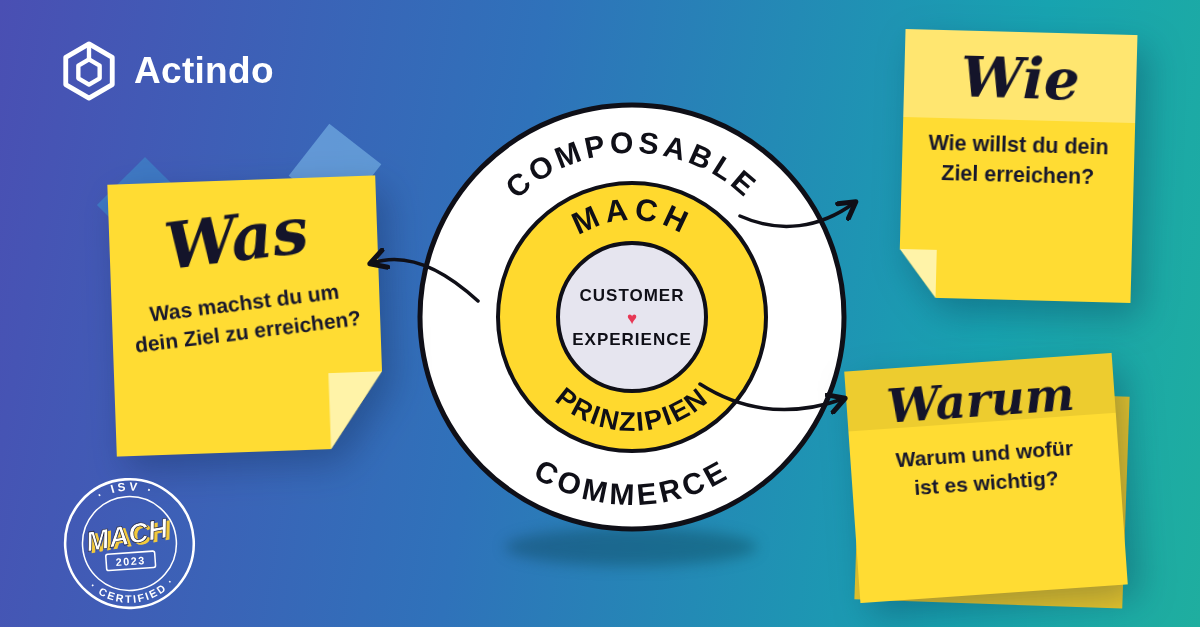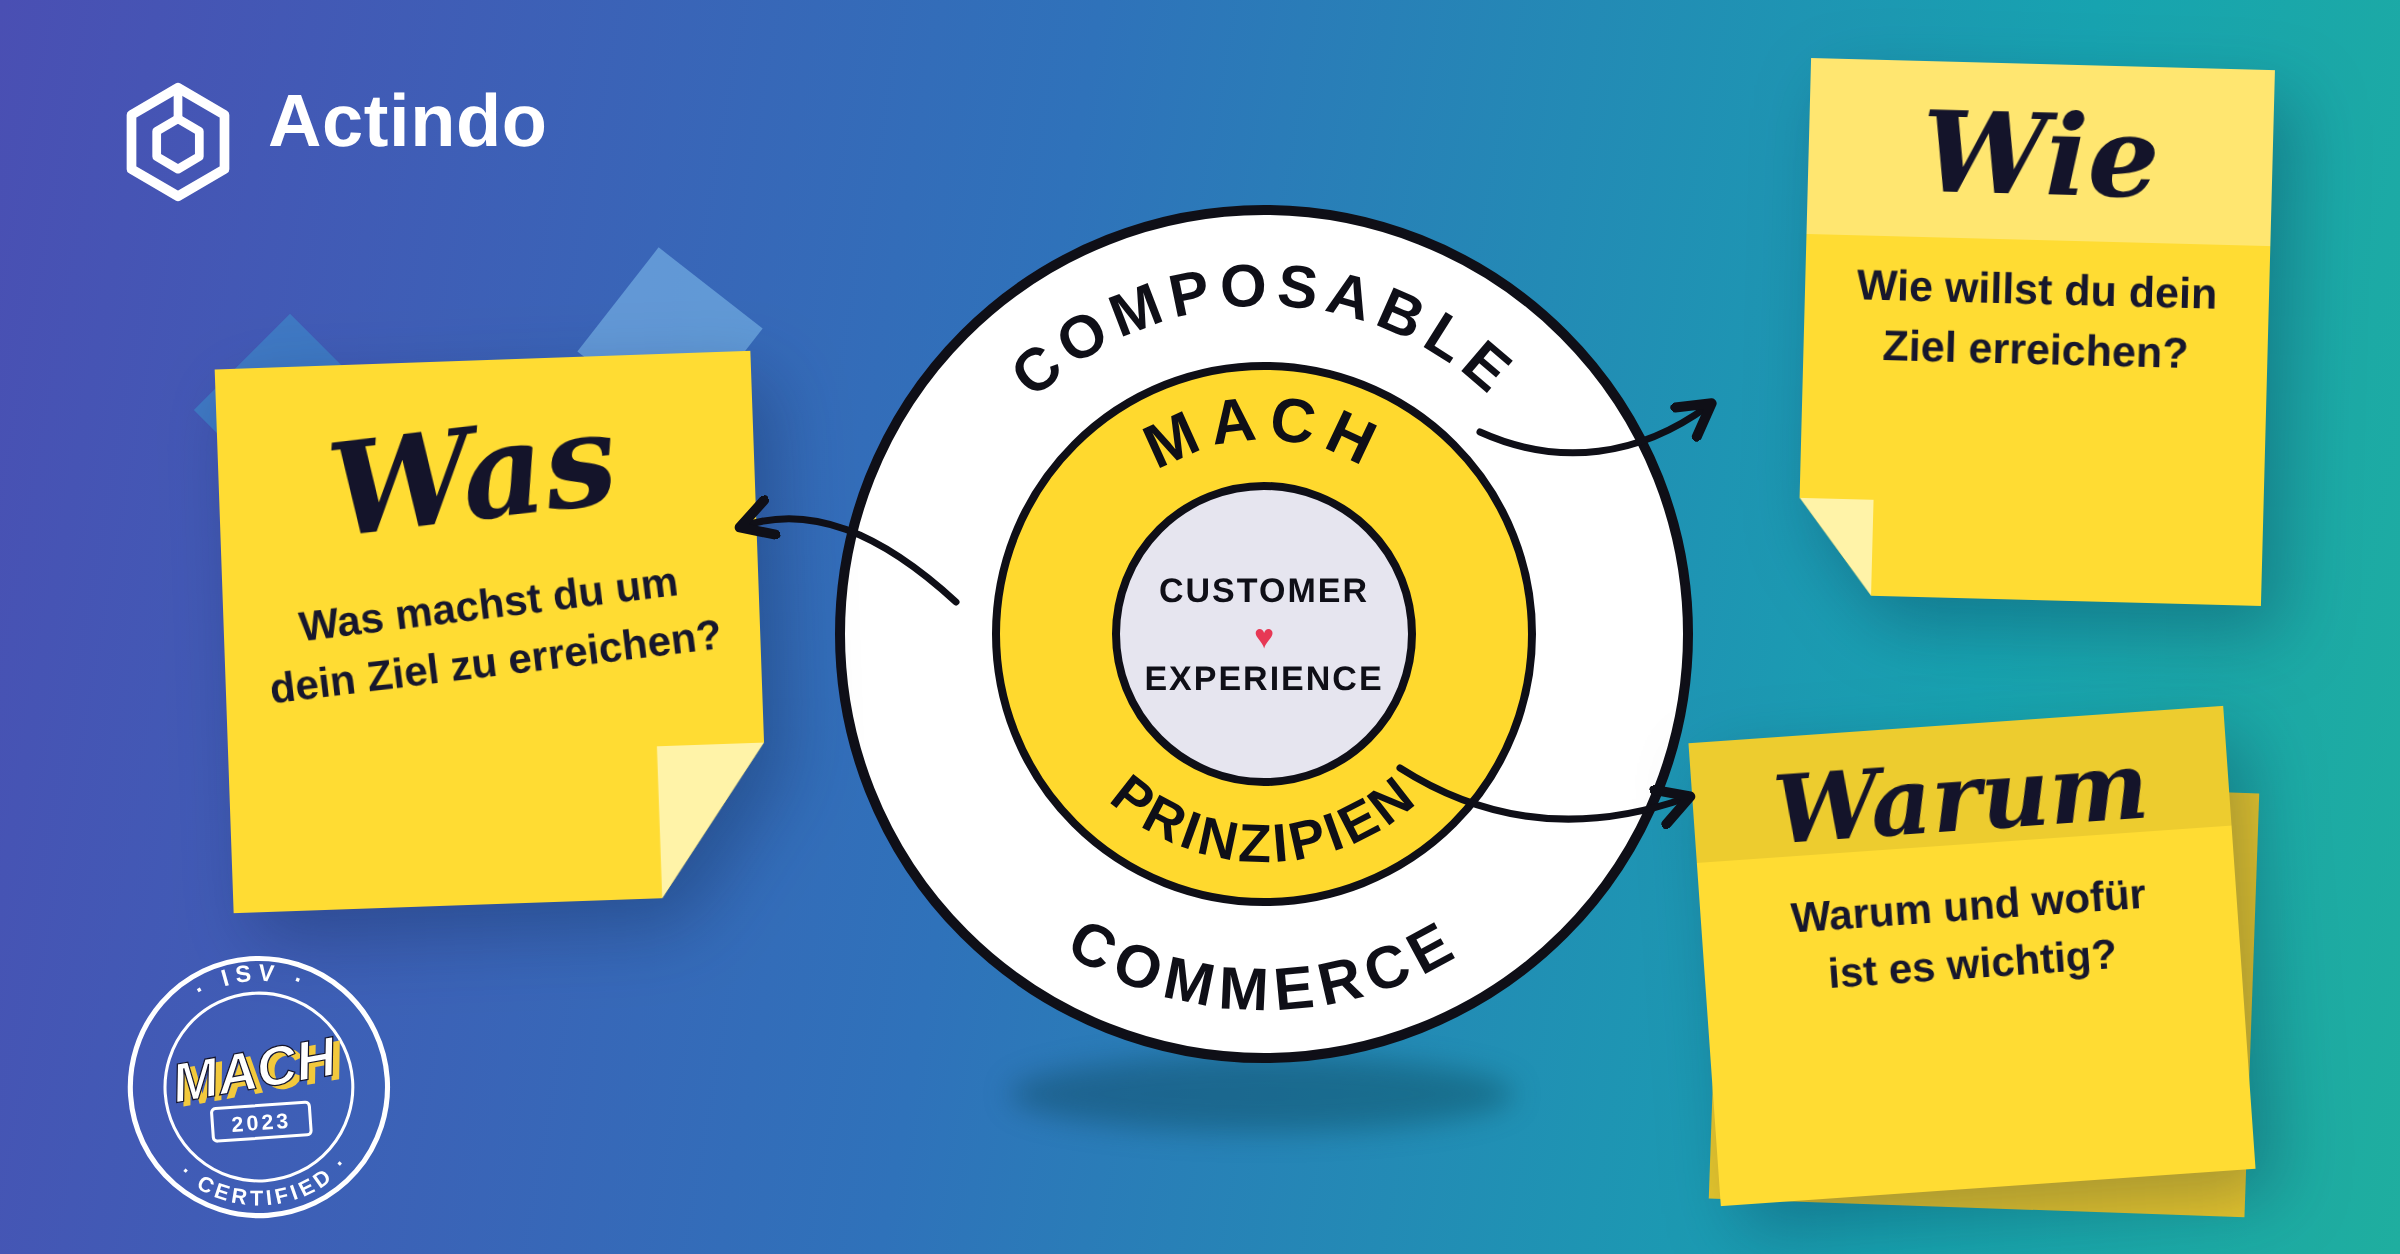--- a/index.html
+++ b/index.html
@@ -7,21 +7,21 @@
   body { font-family: "Liberation Sans", "DejaVu Sans", sans-serif; }
 
   .canvas {
     position: relative;
     width: 1200px; height: 627px;
     background: linear-gradient(100deg, #4a4fb3 0%, #2f72ba 42%, #17a3b0 80%, #1fae9f 100%);
     overflow: hidden;
   }
 
   
-  .logo { position: absolute; left: 58px; top: 40px; display: flex; align-items: flex-start; gap: 14px; z-index: 50; }
+  .logo { position: absolute; left: 58px; top: 40px; display: flex; align-items: center; gap: 14px; z-index: 50; }
   .logo svg { display: block; }
   .logo-text { color: #ffffff; font-size: 37px; font-weight: 700; letter-spacing: 0.3px; }
 
   
   .shadow-ellipse {
     position: absolute; left: 505px; top: 528px; width: 252px; height: 38px;
     background: rgba(8, 62, 80, 0.38); border-radius: 50%; filter: blur(7px); z-index: 10;
   }
   .diagram { position: absolute; left: 410px; top: 95px; width: 444px; height: 444px; z-index: 20; }
   .ring-text { font-family: "Liberation Sans", "DejaVu Sans", sans-serif; font-weight: 800; fill: #0f0f17; }

